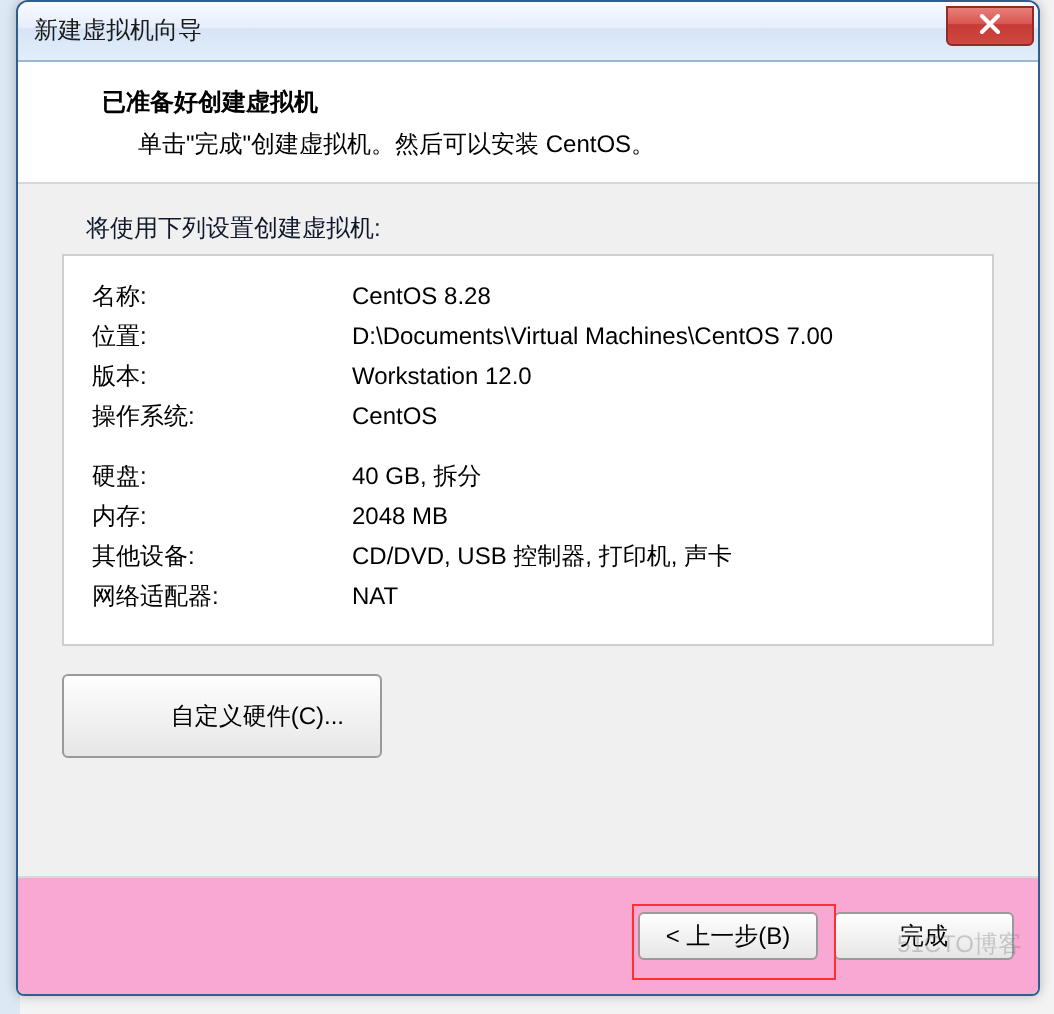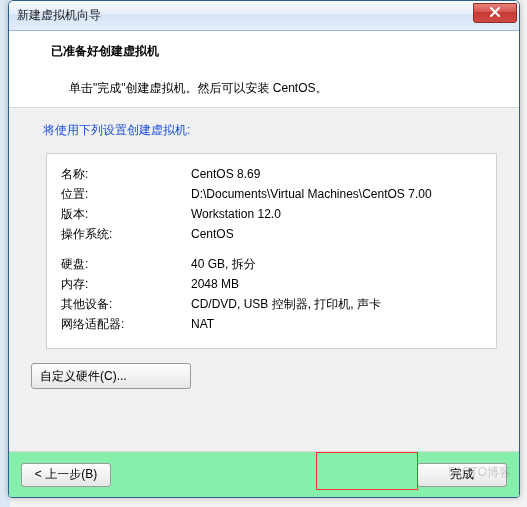--- a/index.html
+++ b/index.html
@@ -68,76 +68,75 @@
   .close-btn svg { display: block; }
   .header-panel {
     background: #ffffff;
     padding: 12px 20px 10px 24px;
     border-bottom: 1px solid #d8d8d8;
   }
   .header-title {
     font-weight: bold;
     font-size: 12px;
     color: #000;
-    margin-bottom: 20px;
+    margin-bottom: 4px;
     padding-left: 18px;
   }
   .header-sub {
     font-size: 12px;
     color: #000;
     padding-left: 36px;
   }
   .content {
     flex: 1;
     background: #f0f0f0;
     padding: 14px 22px 10px 22px;
     display: flex;
     flex-direction: column;
   }
   .intro {
     font-size: 12px;
-    color: #1d4ed8;
-    margin-bottom: 14px;
+    color: #0f172a;
+    margin-bottom: 4px;
     padding-left: 12px;
   }
   .settings-box {
     background: #ffffff;
     border: 1px solid #cfcfcf;
     padding: 10px 14px 14px 14px;
-    margin-left: 15px;
   }
   .row {
     display: flex;
     font-size: 12px;
     line-height: 20px;
     color: #000;
   }
   .row .label { width: 130px; }
   .row .value { flex: 1; }
   .gap { height: 10px; }
   .custom-btn {
     margin-top: 14px;
     width: 160px;
-    height: 26px;
+    height: 42px;
     background: linear-gradient(to bottom, #fefefe, #e6e6e6);
     border: 1px solid #9a9a9a;
     border-radius: 3px;
     font-size: 12px;
     font-family: inherit;
     cursor: pointer;
-    padding: 0 8px;
-    text-align: left;
+    padding: 0 18px;
+    text-align: right;
   }
   .footer {
-    height: 46px;
-    background: #86efac;
+    height: 59px;
+    background: #f9a8d4;
     border-top: 1px solid #d8d8d8;
     display: flex;
     align-items: center;
-    justify-content: space-between;
+    justify-content: flex-end;
     padding: 0 12px;
     gap: 8px;
   }
   .footer button {
     width: 90px;
     height: 24px;
     background: linear-gradient(to bottom, #fefefe, #e6e6e6);
     border: 1px solid #9a9a9a;
     border-radius: 3px;
     font-size: 12px;
@@ -179,21 +178,21 @@
     <div class="header-title">已准备好创建虚拟机</div>
     <div class="header-sub">单击"完成"创建虚拟机。然后可以安装 CentOS。</div>
   </div>
 
   <div class="content">
     <div class="intro">将使用下列设置创建虚拟机:</div>
 
     <div class="settings-box">
       <div class="row">
           <span class="label">名称:</span>
-          <span class="value">CentOS 8.69</span>
+          <span class="value">CentOS 8.28</span>
         </div>
       <div class="row">
           <span class="label">位置:</span>
           <span class="value">D:\Documents\Virtual Machines\CentOS 7.00</span>
         </div>
       <div class="row">
           <span class="label">版本:</span>
           <span class="value">Workstation 12.0</span>
         </div>
       <div class="row">

